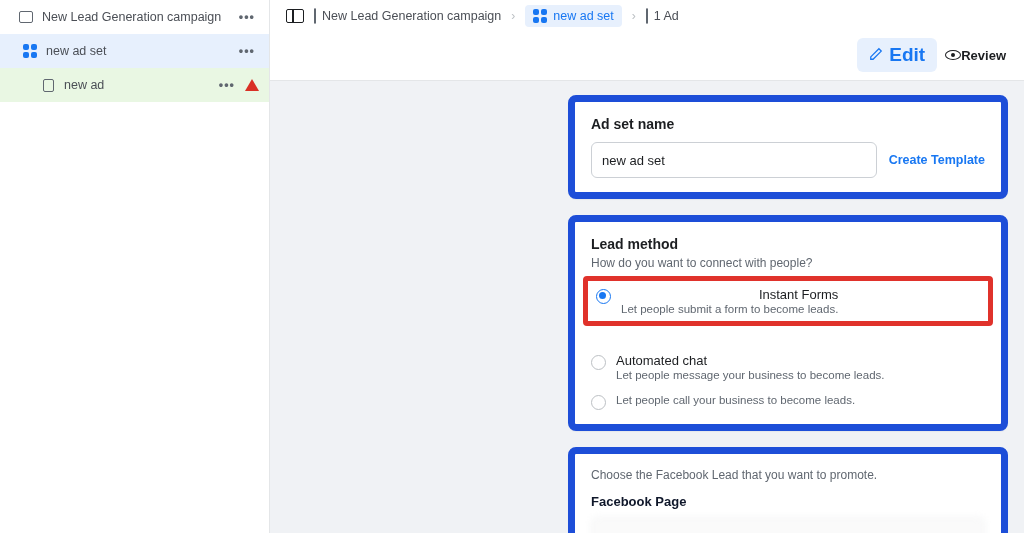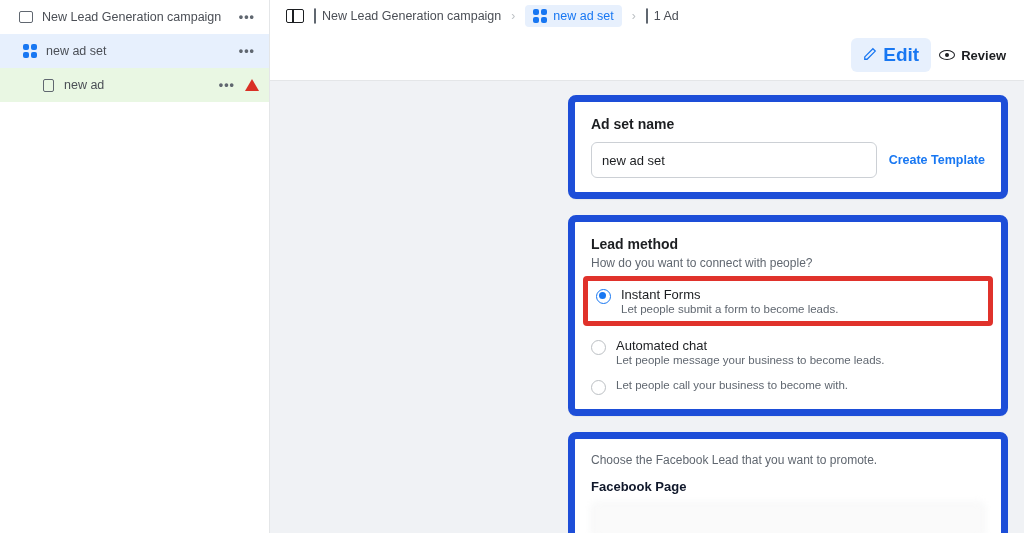--- a/index.html
+++ b/index.html
@@ -28,42 +28,42 @@
   .bcrow { display: flex; align-items: center; height: 32px; padding: 0 16px; gap: 10px; }
   .panel-ic { width: 18px; height: 14px; border: 1.6px solid #1c1e21; border-radius: 2px; position: relative; }
   .panel-ic::after { content: ""; position: absolute; left: 5px; top: 0; bottom: 0; width: 1.6px; background: #1c1e21; }
   .crumb { display: flex; align-items: center; gap: 6px; font-size: 12.5px; color: #4b4f56; }
   .crumb.active { background: #e7f0fd; color: #1877f2; padding: 4px 8px; border-radius: 4px; }
   .crumb.active .fourdots span { background: #1877f2; }
   .chev { color: #bcc0c4; font-size: 12px; }
 
   .actions { display: flex; justify-content: flex-end; align-items: center; gap: 8px; padding: 6px 18px 8px; }
   .btn-edit { background: #e7f0fd; color: #1877f2; border: none; border-radius: 6px; padding: 6px 12px; font-size: 19px; font-weight: 600; display: flex; align-items: center; gap: 6px; cursor: pointer; }
-  .btn-review { background: transparent; border: none; color: #1c1e21; font-size: 13px; font-weight: 600; display: flex; align-items: center; gap: 6px; cursor: pointer; }
+  .btn-review { background: transparent; border: none; color: #1c1e21; font-size: 13px; font-weight: 600; display: flex; align-items: center; cursor: pointer; }
   .eye { width: 16px; height: 10px; border: 1.5px solid #1c1e21; border-radius: 50%; position: relative; }
   .eye::after { content: ""; position: absolute; top: 1.5px; left: 4.5px; width: 4px; height: 4px; background: #1c1e21; border-radius: 50%; }
 
   
   .content { flex: 1; overflow-y: auto; padding: 14px 16px; }
   .cards { margin-left: auto; width: 440px; display: flex; flex-direction: column; gap: 16px; }
   .card { background: #fff; border: 7px solid #1d4ed8; border-radius: 8px; padding: 14px 16px; box-shadow: 0 1px 1px rgba(0,0,0,0.04); }
   .card h3 { font-size: 14px; color: #1c1e21; font-weight: 700; margin-bottom: 4px; }
   .card .sub { font-size: 12px; color: #606770; margin-bottom: 12px; }
   .name-row { display: flex; align-items: center; gap: 12px; }
   .name-input { flex: 1; height: 36px; border: 1px solid #ccd0d5; border-radius: 6px; padding: 0 10px; font-size: 13px; color: #1c1e21; }
   .link { color: #1877f2; font-size: 12.5px; font-weight: 600; cursor: pointer; white-space: nowrap; }
 
   .radio-group { display: flex; flex-direction: column; gap: 12px; }
   .radio-row { display: flex; gap: 10px; align-items: flex-start; }
   .radio { width: 15px; height: 15px; border: 1.5px solid #bcc0c4; border-radius: 50%; margin-top: 2px; position: relative; flex: 0 0 15px; }
   .radio.checked { border-color: #1877f2; }
   .radio.checked::after { content: ""; position: absolute; top: 2.2px; left: 2.2px; width: 7px; height: 7px; background: #1877f2; border-radius: 50%; }
   .radio-row .t { font-size: 13px; color: #1c1e21; font-weight: 500; }
   .radio-row .d { font-size: 11.5px; color: #606770; margin-top: 1px; }
-  .highlight-box { border: 5px solid #e0322b; border-radius: 4px; padding: 6px 8px; margin: -6px -8px 0 -8px; }
+  .highlight-box { border: 5px solid #e0322b; border-radius: 4px; padding: 6px 8px; margin: -6px -8px 15px -8px; text-align: right; }
 
   .fp-row { height: 36px; border: 1px solid #eceef0; border-radius: 6px; margin-top: 8px; filter: blur(3px); background: #fafafa; }
   .sec-label { font-size: 13px; font-weight: 700; color: #0f172a; margin-top: 8px; margin-bottom: 2px; }
 </style>
 </head>
 <body>
 
 <div class="app">
   <aside class="sidebar">
     <div class="tree-row level-0">
@@ -162,21 +162,21 @@
             <div class="radio-row">
               <span class="radio"></span>
               <div>
                 <div class="t">Automated chat</div>
                 <div class="d">Let people message your business to become leads.</div>
               </div>
             </div>
             <div class="radio-row">
               <span class="radio"></span>
               <div>
-                <div class="d">Let people call your business to become with.</div>
+                <div class="d">Let people call your business to become leads.</div>
               </div>
             </div>
           </div>
         </div>
 
         <div class="card">
           <div class="sub">Choose the Facebook Lead that you want to promote.</div>
           <div class="sec-label">Facebook Page</div>
           <div class="fp-row"></div>
 

